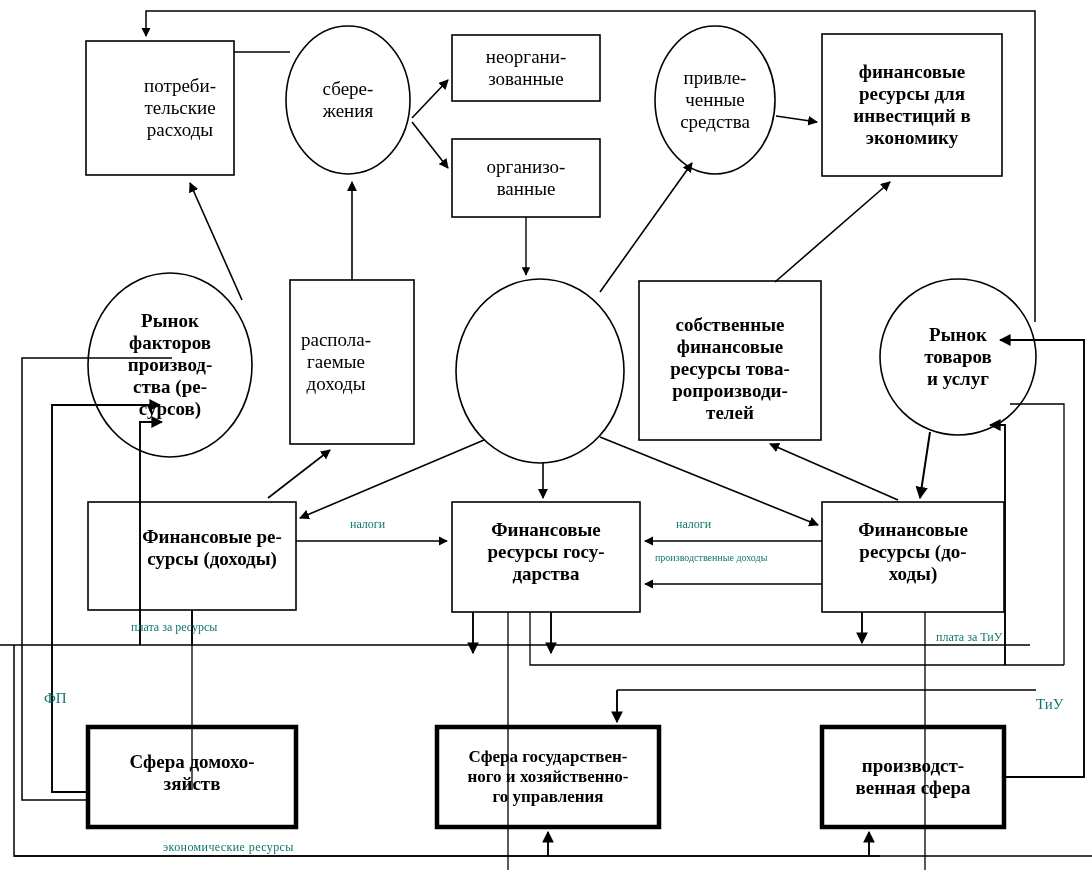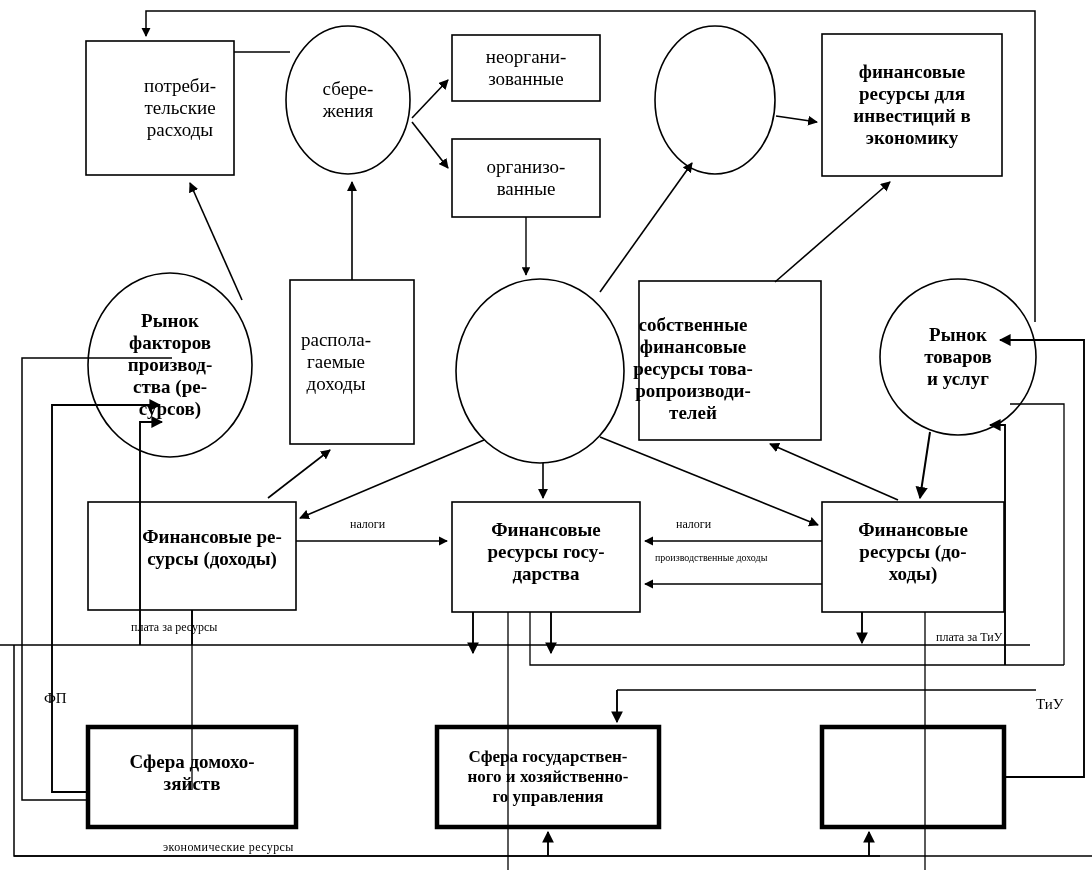--- a/index.html
+++ b/index.html
@@ -4,21 +4,21 @@
 <style>
   html,body{margin:0;padding:0;background:#ffffff;}
   #stage{position:relative;width:1092px;height:884px;background:#fff;
          font-family:"Liberation Serif",serif;}
   svg{position:absolute;left:0;top:0;width:1092px;height:884px;}
   .node-label{position:absolute;display:flex;align-items:center;justify-content:center;
               text-align:center;pointer-events:none;}
   .node-label span{display:block;line-height:1.16;}
   .bx{font-size:19px;color:#000;}
   .bx-b{font-size:19px;color:#000;font-weight:bold;}
-  .edge-label{position:absolute;font-family:"Liberation Serif",serif;font-size:13px;color:#000000;
+  .edge-label{position:absolute;font-family:"Liberation Serif",serif;font-size:13px;color:#0f766e;
               white-space:nowrap;}
   .edge-label.sm{font-size:10px;}
   .edge-label.md{font-size:12px;}
 </style>
 </head>
 <body>
 
 <div id="stage">
 
   <svg viewBox="0 0 1092 884">
@@ -136,20 +136,25 @@
   <div class="node-label bx" style="left:452px;top:35px;width:148px;height:66px;">
     <span style="white-space:pre-line;">неоргани-
 зованные</span>
   </div>
 
   <div class="node-label bx" style="left:452px;top:139px;width:148px;height:78px;">
     <span style="white-space:pre-line;">организо-
 ванные</span>
   </div>
 
+  <div class="node-label bx" style="left:655px;top:26px;width:120px;height:148px;">
+    <span style="white-space:pre-line;">привле-
+ченные
+средства</span>
+  </div>
 
   <div class="node-label bx-b" style="left:822px;top:34px;width:180px;height:142px;">
     <span style="white-space:pre-line;">финансовые
 ресурсы для
 инвестиций в
 экономику</span>
   </div>
 
   <div class="node-label bx-b" style="left:96px;top:279px;width:148px;height:172px;">
     <span style="white-space:pre-line;">Рынок
@@ -159,21 +164,21 @@
 сурсов)</span>
   </div>
 
   <div class="node-label bx" style="left:274px;top:280px;width:124px;height:164px;">
     <span style="white-space:pre-line;">распола-
 гаемые
 доходы</span>
   </div>
 
 
-  <div class="node-label bx-b" style="left:602px;top:281px;width:182px;height:176px;">
+  <div class="node-label bx-b" style="left:639px;top:281px;width:182px;height:176px;">
     <span style="white-space:pre-line;">собственные
 финансовые
 ресурсы това-
 ропроизводи-
 телей</span>
   </div>
 
   <div class="node-label bx-b" style="left:890px;top:290px;width:136px;height:134px;">
     <span style="white-space:pre-line;">Рынок
 товаров
@@ -201,20 +206,24 @@
     <span style="white-space:pre-line;">Сфера домохо-
 зяйств</span>
   </div>
 
   <div class="node-label bx-b" style="left:437px;top:727px;width:222px;height:100px;font-size:17px;">
     <span style="white-space:pre-line;">Сфера государствен-
 ного и хозяйственно-
 го управления</span>
   </div>
 
+  <div class="node-label bx-b" style="left:822px;top:727px;width:182px;height:100px;">
+    <span style="white-space:pre-line;">производст-
+венная сфера</span>
+  </div>
 
   <div class="edge-label md" style="left:350px;top:517px;">налоги</div>
 
   <div class="edge-label md" style="left:676px;top:517px;">налоги</div>
 
   <div class="edge-label sm" style="left:655px;top:552px;">производственные доходы</div>
 
   <div class="edge-label md" style="left:131px;top:620px;">плата за ресурсы</div>
 
   <div class="edge-label md" style="left:936px;top:630px;">плата за ТиУ</div>

